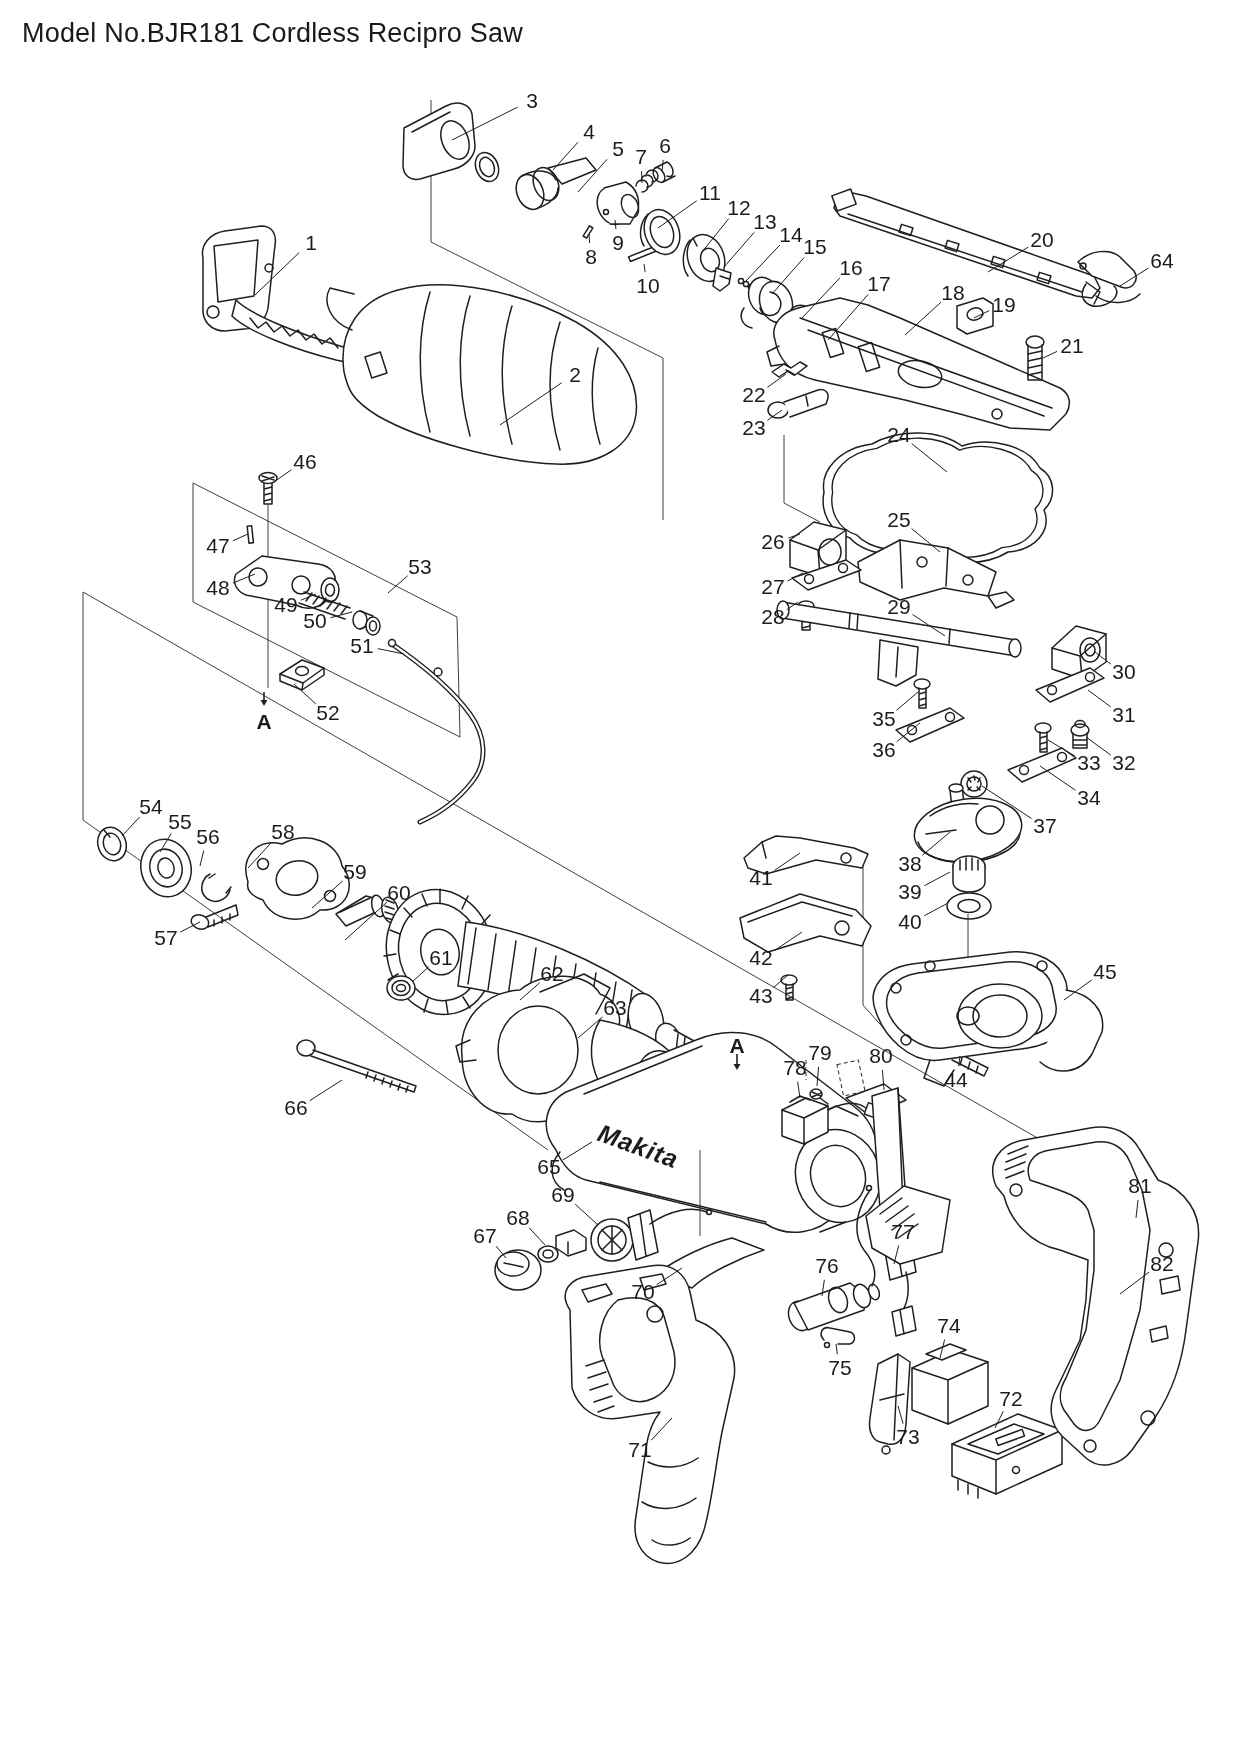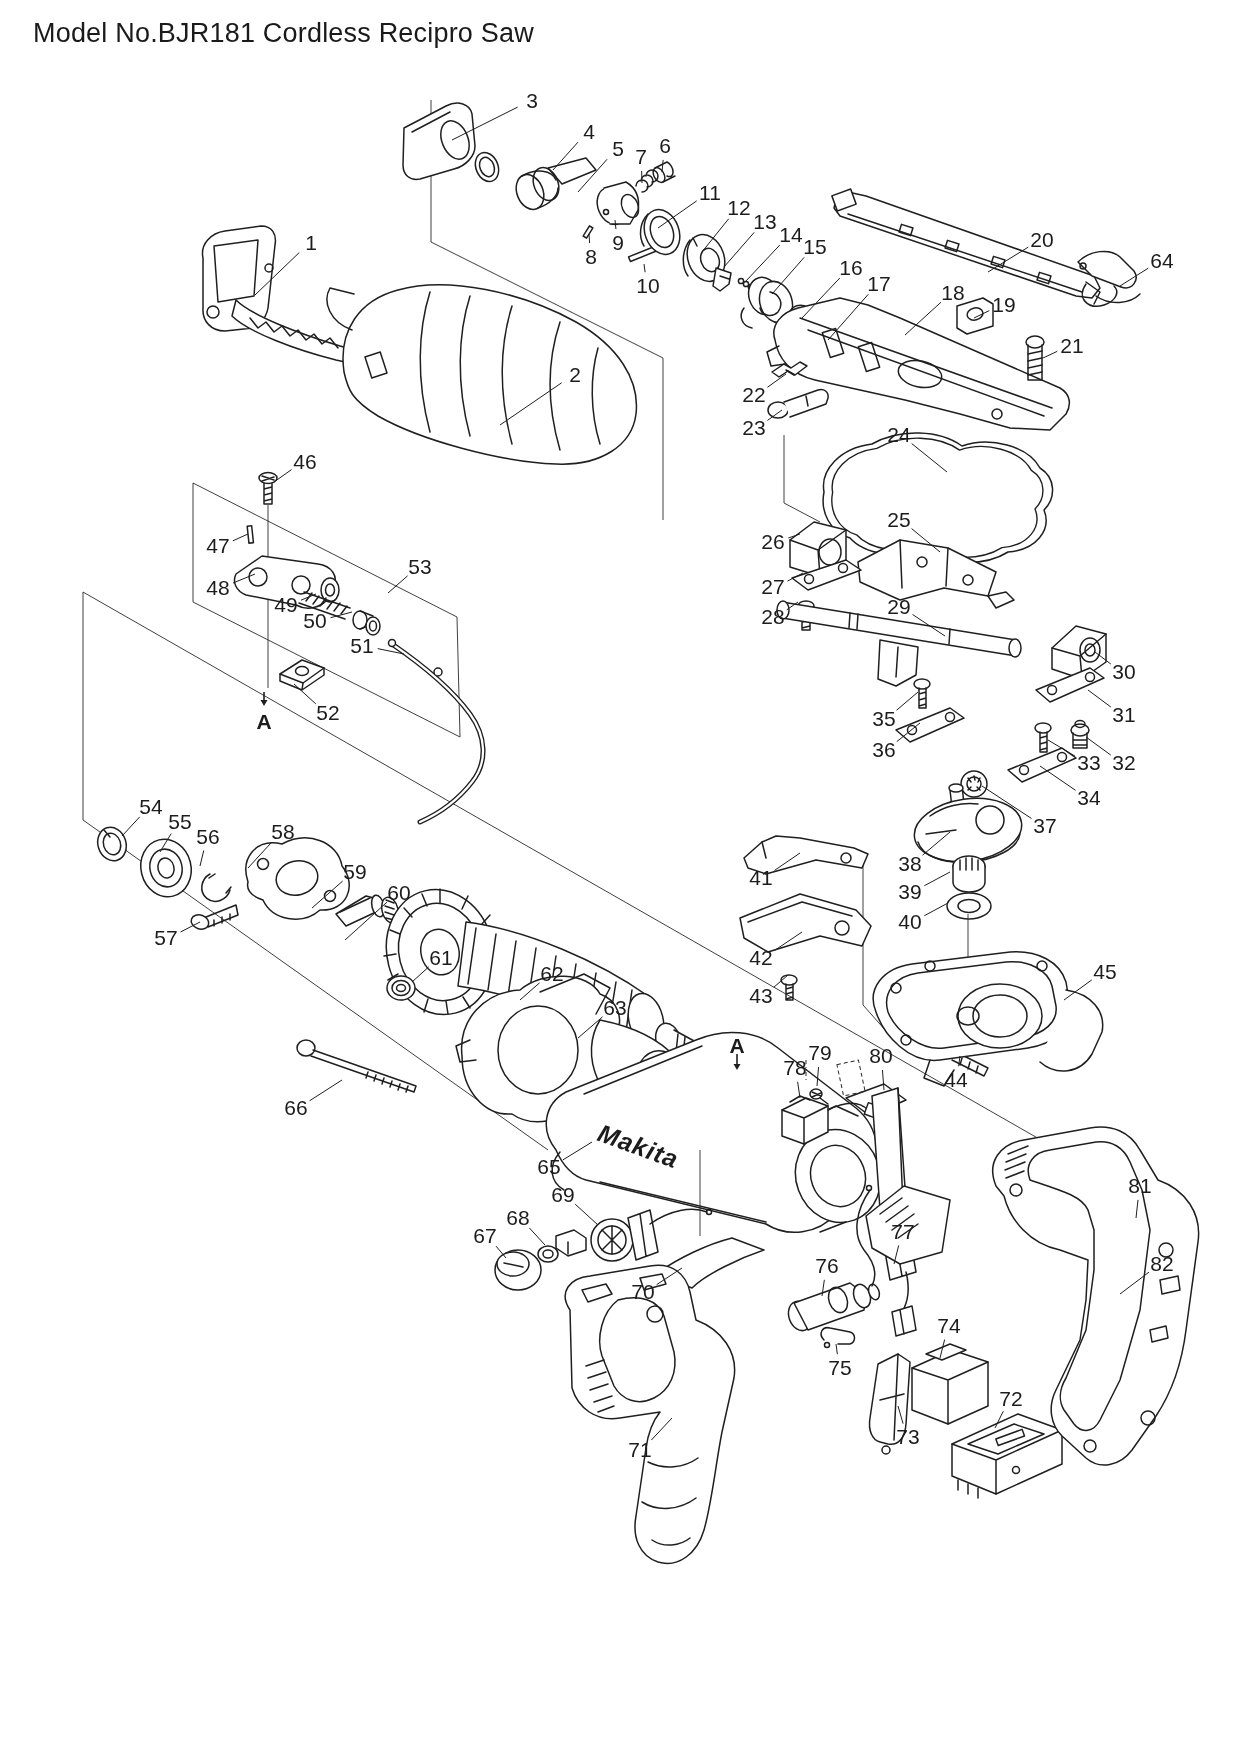--- a/index.html
+++ b/index.html
@@ -1,19 +1,19 @@
 <!DOCTYPE html>
 <html><head>
 <meta charset="utf-8">
 <style>
   html,body{margin:0;padding:0;background:#ffffff;}
   #page{position:relative;width:1241px;height:1754px;background:#fff;overflow:hidden;
         font-family:"Liberation Sans",sans-serif;}
   #title{position:absolute;left:22px;top:18px;font-size:27px;color:#1a1a1a;
-         letter-spacing:.2px;font-weight:500;margin-left:11px;}
+         letter-spacing:.2px;font-weight:500;}
   svg{position:absolute;left:0;top:0;}
   .ln{fill:none;stroke:#1f1f1f;stroke-width:1.5;stroke-linecap:round;stroke-linejoin:round;}
   .fw{fill:#ffffff;stroke:#1f1f1f;stroke-width:1.5;stroke-linecap:round;stroke-linejoin:round;}
   .thin{fill:none;stroke:#2a2a2a;stroke-width:0.9;}
   .lead{stroke:#1f1f1f;stroke-width:1;}
   .plabel{font-family:"Liberation Sans",sans-serif;font-size:21px;fill:#1c1c1c;}
   .logo{font-family:"Liberation Sans",sans-serif;font-weight:bold;font-style:italic;
         font-size:25px;fill:#1c1c1c;letter-spacing:1px;}
   .dash{fill:none;stroke:#2a2a2a;stroke-width:1;stroke-dasharray:4 3;}
 </style>

